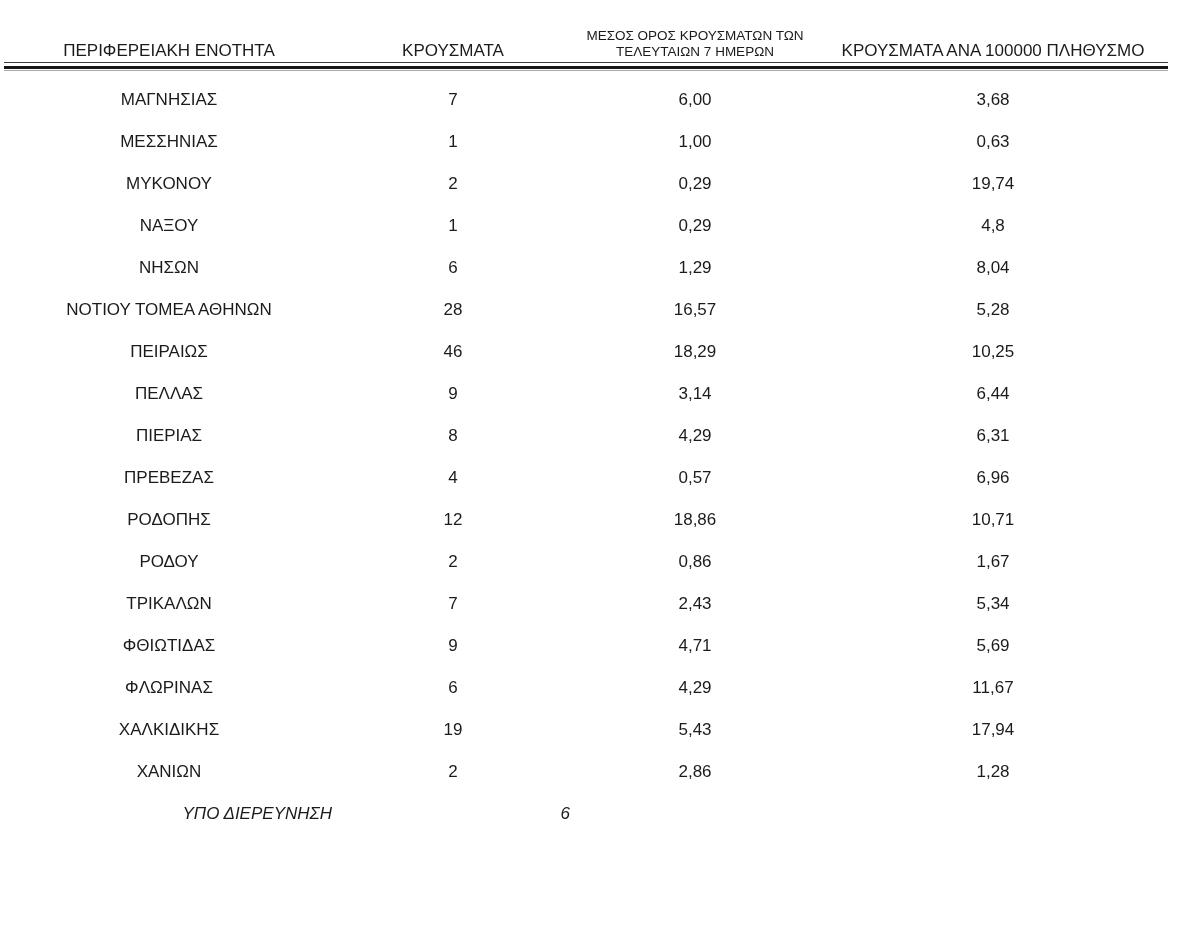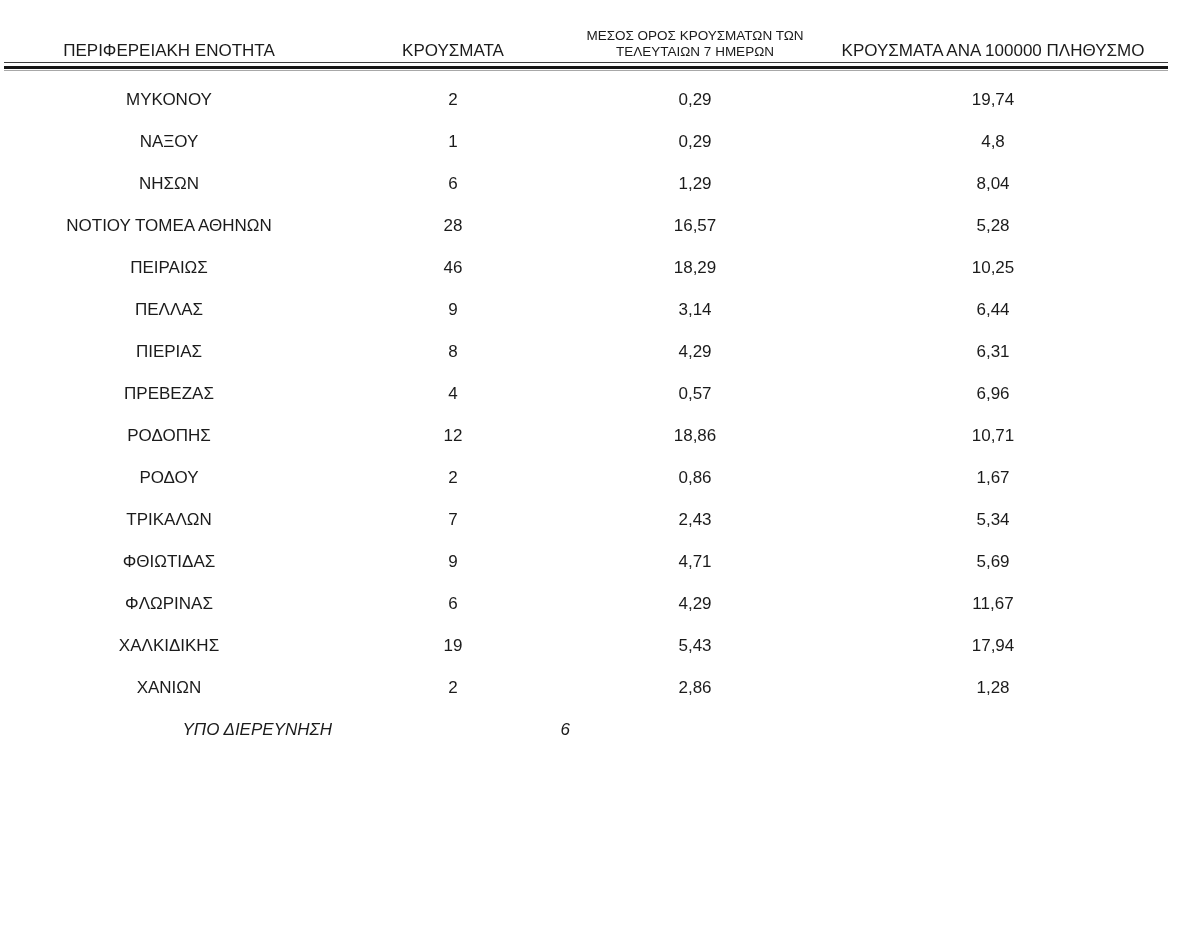--- a/index.html
+++ b/index.html
@@ -106,21 +106,33 @@
         </th>
       </tr>
       <tr class="rule-row">
         <td colspan="4">
           <div class="rule-thick"></div>
           <div class="rule-faint"></div>
         </td>
       </tr>
     </thead>
     <tbody id="table-body">
-
+  <tr>
+    <td>ΜΑΓΝΗΣΙΑΣ</td>
+    <td>7</td>
+    <td>6,00</td>
+    <td>3,68</td>
+  </tr>
+
+  <tr>
+    <td>ΜΕΣΣΗΝΙΑΣ</td>
+    <td>1</td>
+    <td>1,00</td>
+    <td>0,63</td>
+  </tr>
 
   <tr>
     <td>ΜΥΚΟΝΟΥ</td>
     <td>2</td>
     <td>0,29</td>
     <td>19,74</td>
   </tr>
 
   <tr>
     <td>ΝΑΞΟΥ</td>

